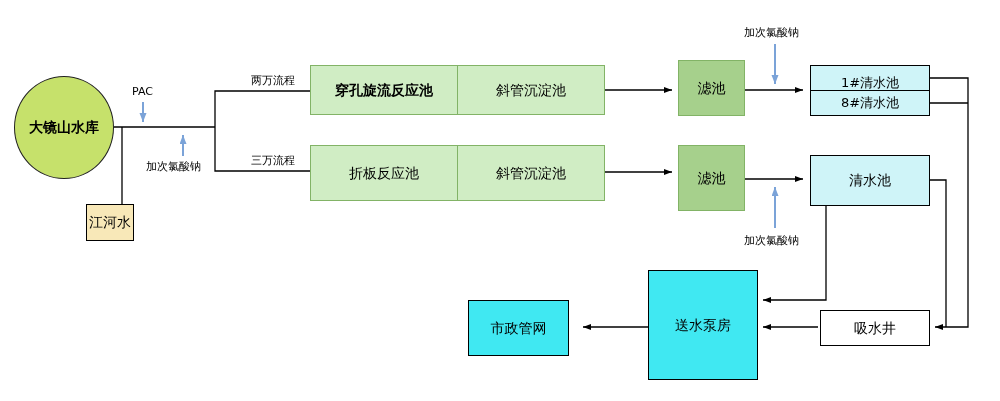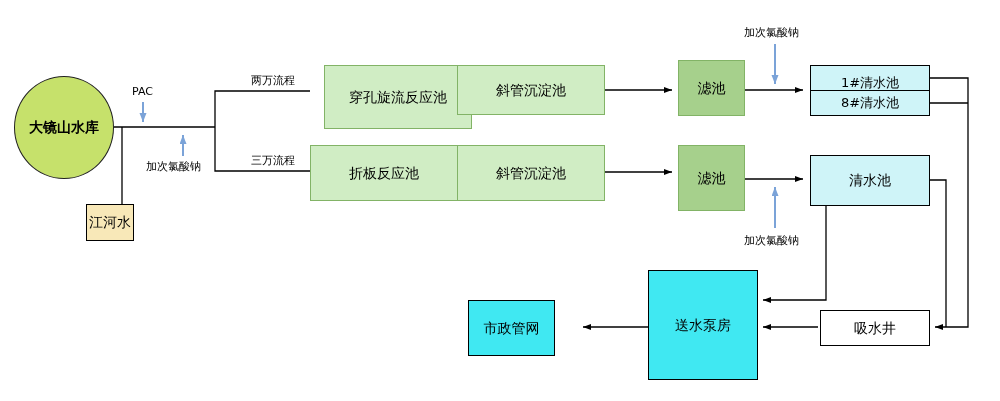--- a/index.html
+++ b/index.html
@@ -58,37 +58,37 @@
     <path d="M143,102 V122" stroke="var(--dose-arrow,#7ba3d8)" stroke-width="2" fill="none" marker-end="url(#arrow-blue)"></path>
     <path d="M183,156 V135" stroke="var(--dose-arrow,#7ba3d8)" stroke-width="2" fill="none" marker-end="url(#arrow-blue)"></path>
     <path d="M775,44 V84" stroke="var(--dose-arrow,#7ba3d8)" stroke-width="2" fill="none" marker-end="url(#arrow-blue)"></path>
     <path d="M775,228 V187" stroke="var(--dose-arrow,#7ba3d8)" stroke-width="2" fill="none" marker-end="url(#arrow-blue)"></path>
   </svg>
 
   <div class="node reservoir" style="left:14px; top:76px; width:100px; height:103px;">大镜山水库</div>
 
   <div class="node river" style="left:86px; top:204px; width:48px; height:37px;">江河水</div>
 
-  <div class="node process" style="left:324px; top:65px; width:148px; height:64px;">穿孔旋流反应池</div>
+  <div class="node process" style="left:310px; top:65px; width:148px; height:50px;font-weight:bold;">穿孔旋流反应池</div>
   <div class="node process" style="left:457px; top:65px; width:148px; height:50px;">斜管沉淀池</div>
 
   <div class="node process" style="left:310px; top:145px; width:148px; height:56px;">折板反应池</div>
   <div class="node process" style="left:457px; top:145px; width:148px; height:56px;">斜管沉淀池</div>
 
   <div class="node filter" style="left:678px; top:60px; width:67px; height:56px;">滤池</div>
   <div class="node filter" style="left:678px; top:145px; width:67px; height:66px;">滤池</div>
 
   <div class="node clearwater small" style="left:810px; top:65px; width:120px; height:36px;">1#清水池</div>
   <div class="node clearwater small" style="left:810px; top:90px; width:120px; height:26px;">8#清水池</div>
 
   <div class="node clearwater" style="left:810px; top:155px; width:120px; height:51px;text-align:right;">清水池</div>
 
   <div class="node pumpcyan" style="left:648px; top:270px; width:110px; height:110px;">送水泵房</div>
 
-  <div class="node pumpcyan" style="left:468px; top:300px; width:87px; height:56px;">市政管网</div>
+  <div class="node pumpcyan" style="left:468px; top:300px; width:101px; height:56px;">市政管网</div>
 
   <div class="node well" style="left:820px; top:310px; width:110px; height:36px;">吸水井</div>
 
   <div class="lbl" style="left:132px; top:85px;">PAC</div>
   <div class="lbl" style="left:146px; top:159px;">加次氯酸钠</div>
   <div class="lbl" style="left:251px; top:73px;">两万流程</div>
   <div class="lbl" style="left:251px; top:153px;">三万流程</div>
   <div class="lbl" style="left:744px; top:25px;">加次氯酸钠</div>
   <div class="lbl" style="left:744px; top:233px;">加次氯酸钠</div>
 

